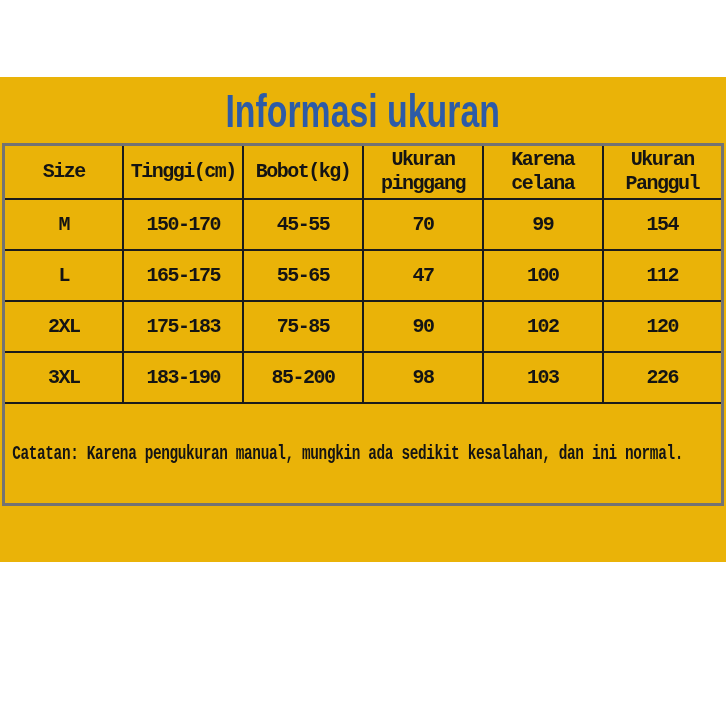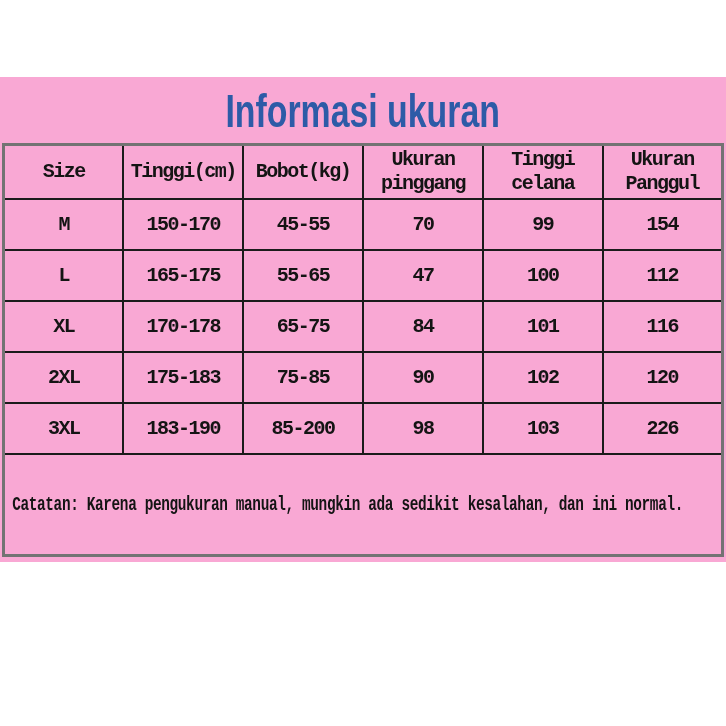--- a/index.html
+++ b/index.html
@@ -7,21 +7,21 @@
     width:726px;height:726px;
     background:#ffffff;
     position:relative;
     overflow:hidden;
     font-family:"Liberation Mono","DejaVu Sans Mono",monospace;
   }
   .panel{
     position:absolute;
     top:77px;left:0;
     width:726px;height:485px;
-    background:#f9a8d4;
+    background:#eab308;
   }
   .title-band{
     height:66px;
     display:flex;
     align-items:center;
     justify-content:center;
   }
   .title{
     font-family:"Liberation Sans","DejaVu Sans",sans-serif;
     font-weight:bold;
@@ -83,21 +83,21 @@
             <div class="hline">Tinggi(cm)</div>
           </th>
           <th>
             <div class="hline">Bobot(kg)</div>
           </th>
           <th>
             <div class="hline">Ukuran</div>
             <div class="hline">pinggang</div>
           </th>
           <th>
-            <div class="hline">Tinggi</div>
+            <div class="hline">Karena</div>
             <div class="hline">celana</div>
           </th>
           <th>
             <div class="hline">Ukuran</div>
             <div class="hline">Panggul</div>
           </th>
         </tr>
     </thead>
     <tbody id="body-rows">
         <tr>
@@ -108,28 +108,20 @@
           <td>99</td>
           <td>154</td>
         </tr>
         <tr>
           <td>L</td>
           <td>165-175</td>
           <td>55-65</td>
           <td>47</td>
           <td>100</td>
           <td>112</td>
-        </tr>
-        <tr>
-          <td>XL</td>
-          <td>170-178</td>
-          <td>65-75</td>
-          <td>84</td>
-          <td>101</td>
-          <td>116</td>
         </tr>
         <tr>
           <td>2XL</td>
           <td>175-183</td>
           <td>75-85</td>
           <td>90</td>
           <td>102</td>
           <td>120</td>
         </tr>
         <tr>

